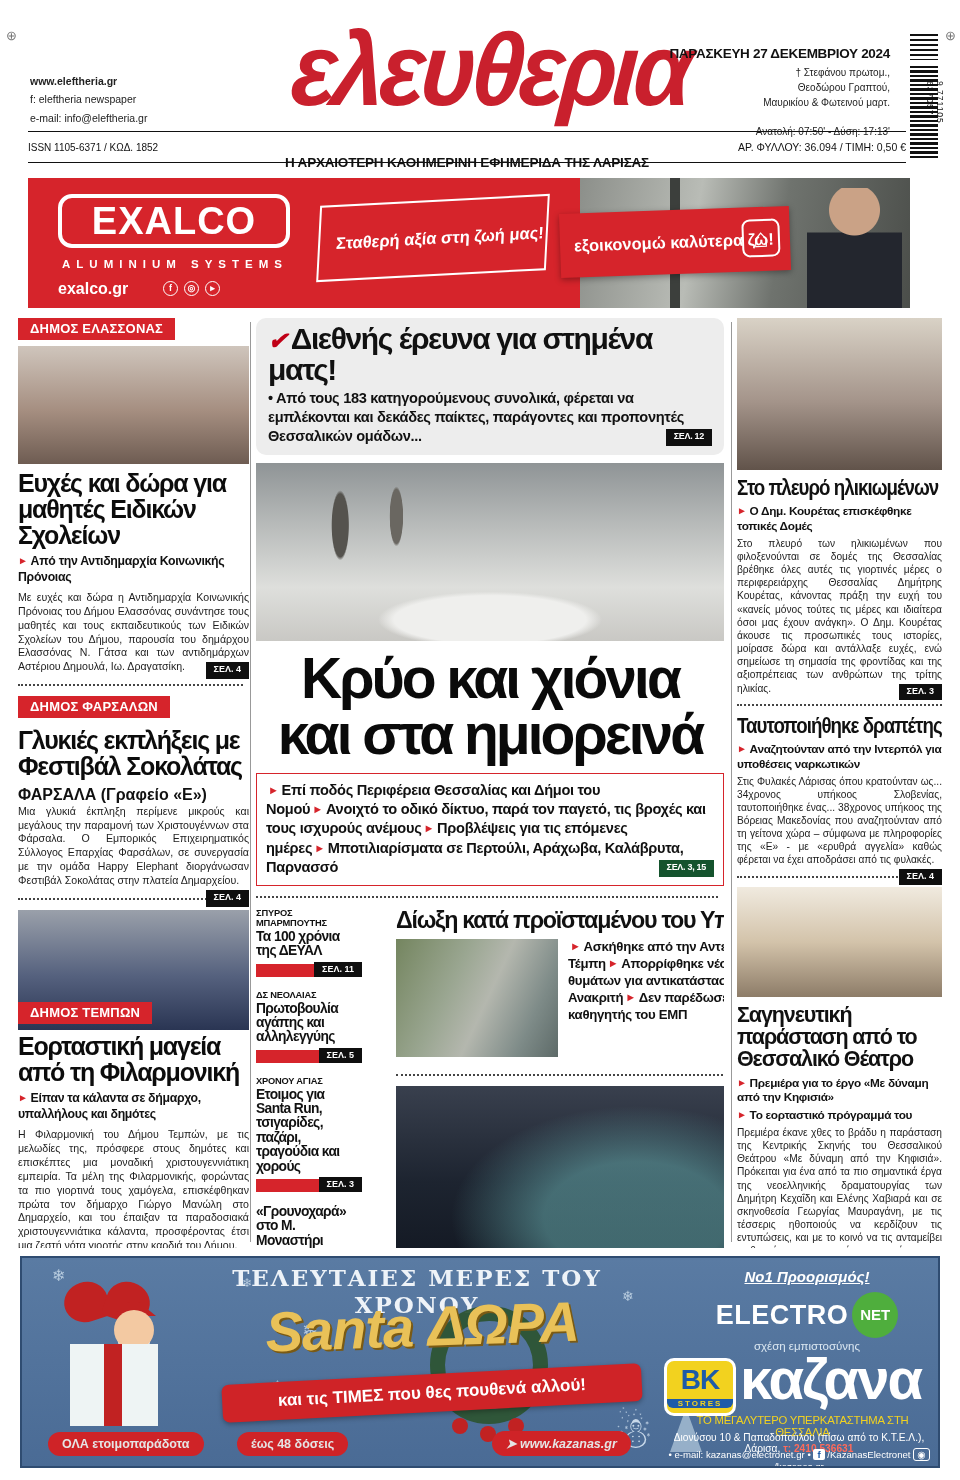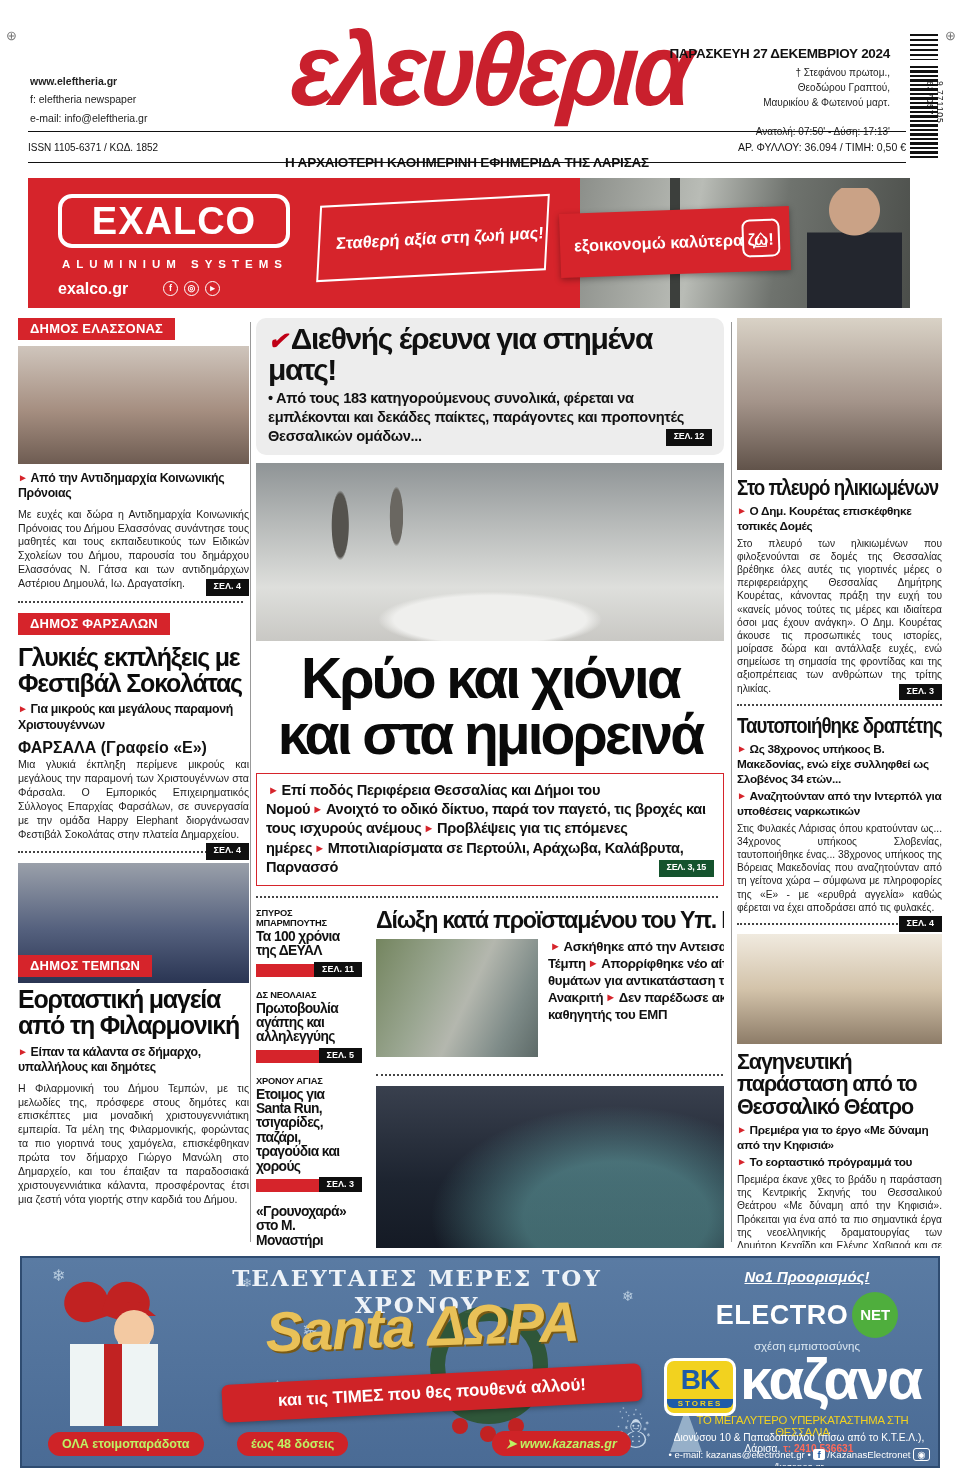--- a/index.html
+++ b/index.html
@@ -94,21 +94,21 @@
   
   .top-story { background:#ededed; border-radius:10px; padding:6px 12px 9px; }
   .ts-head { font-size:30px; font-weight:bold; letter-spacing:-1.4px; line-height:1.02; }
   .check { color:#c00016; font-size:24px; margin-right:4px; font-style:italic; }
   .ts-deck { font-size:14.6px; font-weight:bold; letter-spacing:-0.3px; line-height:1.3; margin-top:4px; }
   .main-head { text-align:center; font-size:57px; font-weight:bold; letter-spacing:-3px; line-height:0.98;
                margin:10px 0 10px; color:#0a0a0a; }
   .deck-box { border:1.5px solid #d6242b; padding:7px 9px 8px; font-size:14.6px; font-weight:bold;
               letter-spacing:-0.3px; line-height:1.32; }
   .seg::before { content:"►"; color:#d6242b; font-size:11px; margin:0 3px 0 2px; position:relative; top:-1px; }
-  .center-grid { display:flex; margin-top:7px; }
+  .center-grid { display:flex; margin-top:7px;gap:20px; }
   .briefs { width:106px; flex:none; }
   .brief { margin-bottom:13px; }
   .brief-kicker { font-size:9.3px; font-weight:bold; letter-spacing:-0.2px; }
   .brief-title { font-size:13.8px; font-weight:bold; line-height:1.04; letter-spacing:-0.6px; margin:2px 0 5px; }
   .brief-bar { position:relative; height:13px; background:#d6242b; }
   .brief-bar .page-badge { position:absolute; right:0; top:-2px; float:none; margin:0; }
   .center-main { flex:1; margin-left:14px; }
   .h-mid { font-size:24px; font-weight:bold; letter-spacing:-1.3px; line-height:1.0; white-space:nowrap;
            transform:scaleX(0.97); transform-origin:0 50%; margin-bottom:7px; }
   .transport-row { display:flex; gap:10px; }
@@ -130,21 +130,21 @@
                  font-family:"DejaVu Serif", serif; font-weight:bold; font-size:23px; letter-spacing:2px; }
   .wreath { position:absolute; left:408px; top:48px; width:118px; height:118px; border-radius:50%;
             border:15px solid #2d5434; opacity:0.95; }
   .bauble { position:absolute; width:16px; height:16px; border-radius:50%; background:#c12222; }
   .ad-santa { position:absolute; left:190px; top:36px; width:420px; text-align:center; color:#e9c158;
               font-size:56px; font-weight:bold; font-style:italic; letter-spacing:-1px; transform:rotate(-2deg);
               text-shadow:2px 2px 0 #7a5a14; }
   .ad-ribbon { position:absolute; left:200px; top:116px; width:420px; height:38px; background:#cf2327; border-radius:7px;
                transform:rotate(-3deg); display:flex; align-items:center; justify-content:center;
                color:#fff; font-weight:bold; font-size:17px; box-shadow:0 2px 5px rgba(0,0,0,0.3); }
-  .ad-pill { position:absolute; background:#cf2327; color:#bef264; font-weight:bold; font-size:12.5px;
+  .ad-pill { position:absolute; background:#cf2327; color:#e5e5e5; font-weight:bold; font-size:12.5px;
              border-radius:14px; padding:5px 14px; }
   .gift { position:absolute; left:30px; top:24px; width:130px; height:150px; }
   .gift-bow-l,.gift-bow-r { position:absolute; top:0; width:44px; height:40px; background:#c12222; border-radius:50% 50% 10% 50%; }
   .gift-bow-l { left:12px; transform:rotate(-18deg); }
   .gift-bow-r { left:54px; transform:rotate(18deg) scaleX(-1); }
   .santa-face { position:absolute; left:62px; top:28px; width:40px; height:40px; border-radius:50%; background:#f3c9a2;
                 box-shadow:0 10px 0 -4px #fff; }
   .santa-hat { position:absolute; left:60px; top:16px; width:0; height:0;
                border-left:22px solid transparent; border-right:22px solid transparent; border-bottom:18px solid #c12222; }
   .gift-box { position:absolute; left:18px; top:62px; width:88px; height:82px; background:#eef4f4; }
@@ -236,29 +236,29 @@
   </div>
 
   <div class="vrule" style="left:250px;"></div>
   <div class="vrule" style="left:731px;"></div>
 
   <div class="col col-left">
 
     <article>
       <span class="tag">ΔΗΜΟΣ ΕΛΑΣΣΟΝΑΣ</span>
       <div class="photo ph-group"></div>
+      <h2 class="h-left">Ευχές και δώρα για μαθητές Ειδικών Σχολείων</h2>
       <div class="subhead">Από την Αντιδημαρχία Κοινωνικής Πρόνοιας</div>
       <p class="body-text"><span>Με ευχές και δώρα η Αντιδημαρχία Κοινωνικής Πρόνοιας του Δήμου Ελασσόνας συνάντησε τους μαθητές και τους εκπαιδευτικούς των Ειδικών Σχολείων του Δήμου, παρουσία του δημάρχου Ελασσόνας Ν. Γάτσα και των αντιδημάρχων Αστέριου Δημουλά, Ιω. Δραγατσίκη.</span><span class="page-badge">ΣΕΛ. 4</span></p>
       <div class="divider"></div>
     </article>
 
     <article>
       <span class="tag">ΔΗΜΟΣ ΦΑΡΣΑΛΩΝ</span>
       <h2 class="h-left">Γλυκιές εκπλήξεις με Φεστιβάλ Σοκολάτας</h2>
-      <div class="subhead">Για μικρούς και μεγάλους παραμονή Χριστουγέννων</div>
       <div class="dateline">ΦΑΡΣΑΛΑ (Γραφείο «Ε»)</div>
       <p class="body-text"><span>Μια γλυκιά έκπληξη περίμενε μικρούς και μεγάλους την παραμονή των Χριστουγέννων στα Φάρσαλα. Ο Εμπορικός Επιχειρηματικός Σύλλογος Επαρχίας Φαρσάλων, σε συνεργασία με την ομάδα Happy Elephant διοργάνωσαν Φεστιβάλ Σοκολάτας στην πλατεία Δημαρχείου.</span><span class="page-badge">ΣΕΛ. 4</span></p>
       <div class="divider"></div>
     </article>
 
     <article>
       <div class="photo ph-band">
         <span class="tag tag-overlay">ΔΗΜΟΣ ΤΕΜΠΩΝ</span>
       </div>
       <h2 class="h-left">Εορταστική μαγεία από τη Φιλαρμονική</h2>
@@ -347,21 +347,20 @@
     <article>
       <div class="photo ph-elder"></div>
       <h2 class="h-right fit1">Στο πλευρό ηλικιωμένων</h2>
       <div class="subhead">Ο Δημ. Κουρέτας επισκέφθηκε τοπικές Δομές</div>
       <p class="body-text"><span>Στο πλευρό των ηλικιωμένων που φιλοξενούνται σε δομές της Θεσσαλίας βρέθηκε όλες αυτές τις γιορτινές μέρες ο περιφερειάρχης Θεσσαλίας Δημήτρης Κουρέτας, κάνοντας πράξη την ευχή του «κανείς μόνος τούτες τις μέρες και ιδιαίτερα όσοι μας έχουν ανάγκη». Ο Δημ. Κουρέτας άκουσε τις προσωπικές τους ιστορίες, μοίρασε δώρα και αντάλλαξε ευχές, ενώ σημείωσε τη σημασία της φροντίδας και της αξιοπρέπειας των ανθρώπων της τρίτης ηλικίας.</span><span class="page-badge">ΣΕΛ. 3</span></p>
       <div class="divider"></div>
     </article>
 
     <article>
       <h2 class="h-right fit1">Ταυτοποιήθηκε δραπέτης</h2>
-      <div class="subhead">Ως 38χρονος υπήκοος Β. Μακεδονίας, ενώ είχε συλληφθεί ως Σλοβένος 34 ετών...</div>
       <div class="subhead">Αναζητούνταν από την Ιντερπόλ για υποθέσεις ναρκωτικών</div>
       <p class="body-text"><span>Στις Φυλακές Λάρισας όπου κρατούνταν ως... 34χρονος υπήκοος Σλοβενίας, ταυτοποιήθηκε ένας... 38χρονος υπήκοος της Βόρειας Μακεδονίας που αναζητούνταν από τη γείτονα χώρα – σύμφωνα με πληροφορίες της «Ε» - με «ερυθρά αγγελία» καθώς φέρεται να έχει αποδράσει από τις φυλακές.</span><span class="page-badge">ΣΕΛ. 4</span></p>
       <div class="divider"></div>
     </article>
 
     <article>
       <div class="photo ph-theater"></div>
       <h2 class="h-right">Σαγηνευτική παράσταση από το Θεσσαλικό Θέατρο</h2>
       <div class="subhead">Πρεμιέρα για το έργο «Με δύναμη από την Κηφισιά»</div>
       <div class="subhead">Το εορταστικό πρόγραμμά του</div>

